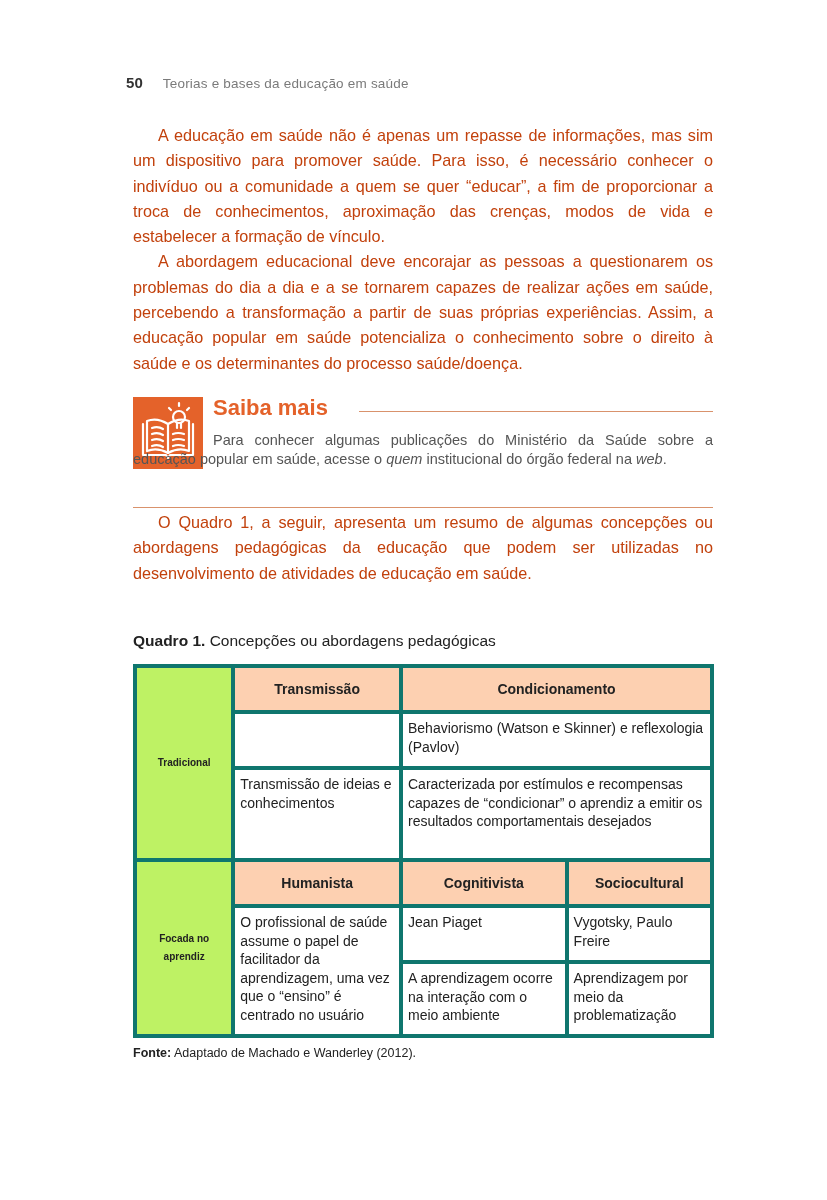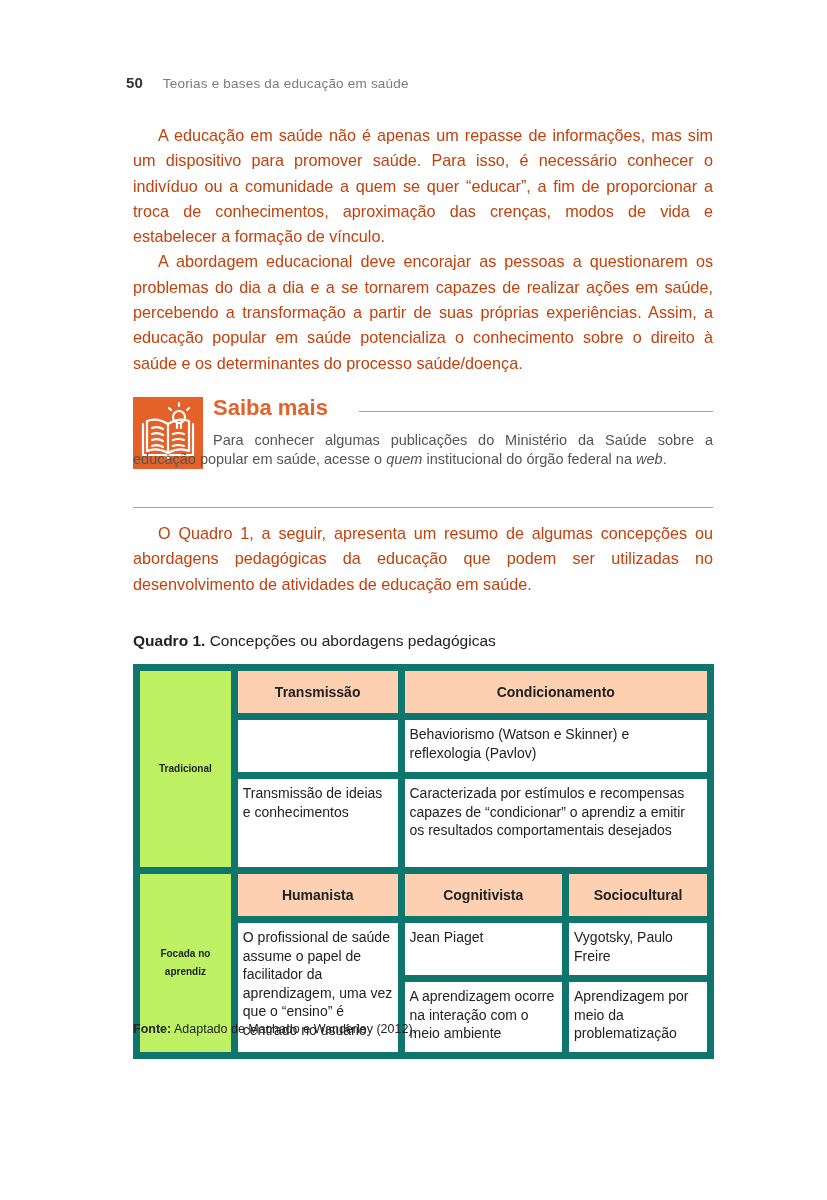--- a/index.html
+++ b/index.html
@@ -2,38 +2,38 @@
 <html><head>
   <meta charset="utf-8">
   <style>
     html, body { margin: 0; padding: 0; background: #ffffff; }
     body { width: 827px; height: 1200px; position: relative; overflow: hidden; font-family: "Liberation Sans", sans-serif; color: #1f1f1f; }
     .running-head { position: absolute; left: 126px; top: 74px; font-size: 13.5px; color: #7a7a7a; letter-spacing: 0.2px; }
     .running-head .pnum { color: #333; font-weight: bold; font-size: 15px; margin-right: 16px; }
     .body-text { position: absolute; left: 133px; width: 580px; font-size: 16.2px; line-height: 25.3px; color: #c2410c; text-align: justify; }
     .body-text p { margin: 0; text-indent: 25px; }
     #para-block-1 { top: 123px; }
-    #para-block-2 { top: 521px; }
+    #para-block-2 { top: 510px; }
 
     .saiba { position: absolute; left: 133px; top: 397px; width: 580px; }
     .saiba-icon { position: absolute; left: 0; top: 0; width: 70px; height: 72px; background: #e4622a; }
     .saiba-title { position: absolute; left: 80px; top: -2px; font-size: 22px; font-weight: bold; color: #e4622a; }
     .saiba-rule-top { position: absolute; left: 226px; top: 14px; width: 354px; height: 1px; background: #d9926c; }
     .saiba-text { position: absolute; left: 0; top: 34px; width: 580px; font-size: 14.5px; line-height: 19px; color: #555; text-align: justify; text-indent: 80px; }
     .saiba-rule-bottom { position: absolute; left: 0; top: 110px; width: 580px; height: 1px; background: #d9926c; }
 
     .caption { position: absolute; left: 133px; top: 632px; font-size: 15.5px; color: #222; }
     .caption b { font-weight: bold; }
 
     table.quadro { position: absolute; left: 133px; top: 664px; width: 581px; border-collapse: collapse; font-size: 14px; line-height: 18.5px; color: #222; }
-    table.quadro td { border: 7px solid #0f766e; padding: 5px 5px; vertical-align: top; }
+    table.quadro td { border: 4px solid #0f766e; padding: 5px 5px; vertical-align: top; }
     table.quadro td.hdr { background: #fdd0b1; text-align: center; vertical-align: middle; font-weight: bold; font-size: 14px; }
     table.quadro td.rowhdr { background: #bef264; text-align: center; vertical-align: middle; font-weight: bold; font-size: 10px; }
 
-    .fonte { position: absolute; left: 133px; top: 1022px; font-size: 12.5px; color: #222; }
+    .fonte { position: absolute; left: 133px; top: 1046px; font-size: 12.5px; color: #222; }
     .fonte b { font-weight: bold; }
   </style>
 </head>
 <body>
 
 <div class="running-head">
   <span class="pnum">50</span>
   <span>Teorias e bases da educação em saúde</span>
 </div>
 

